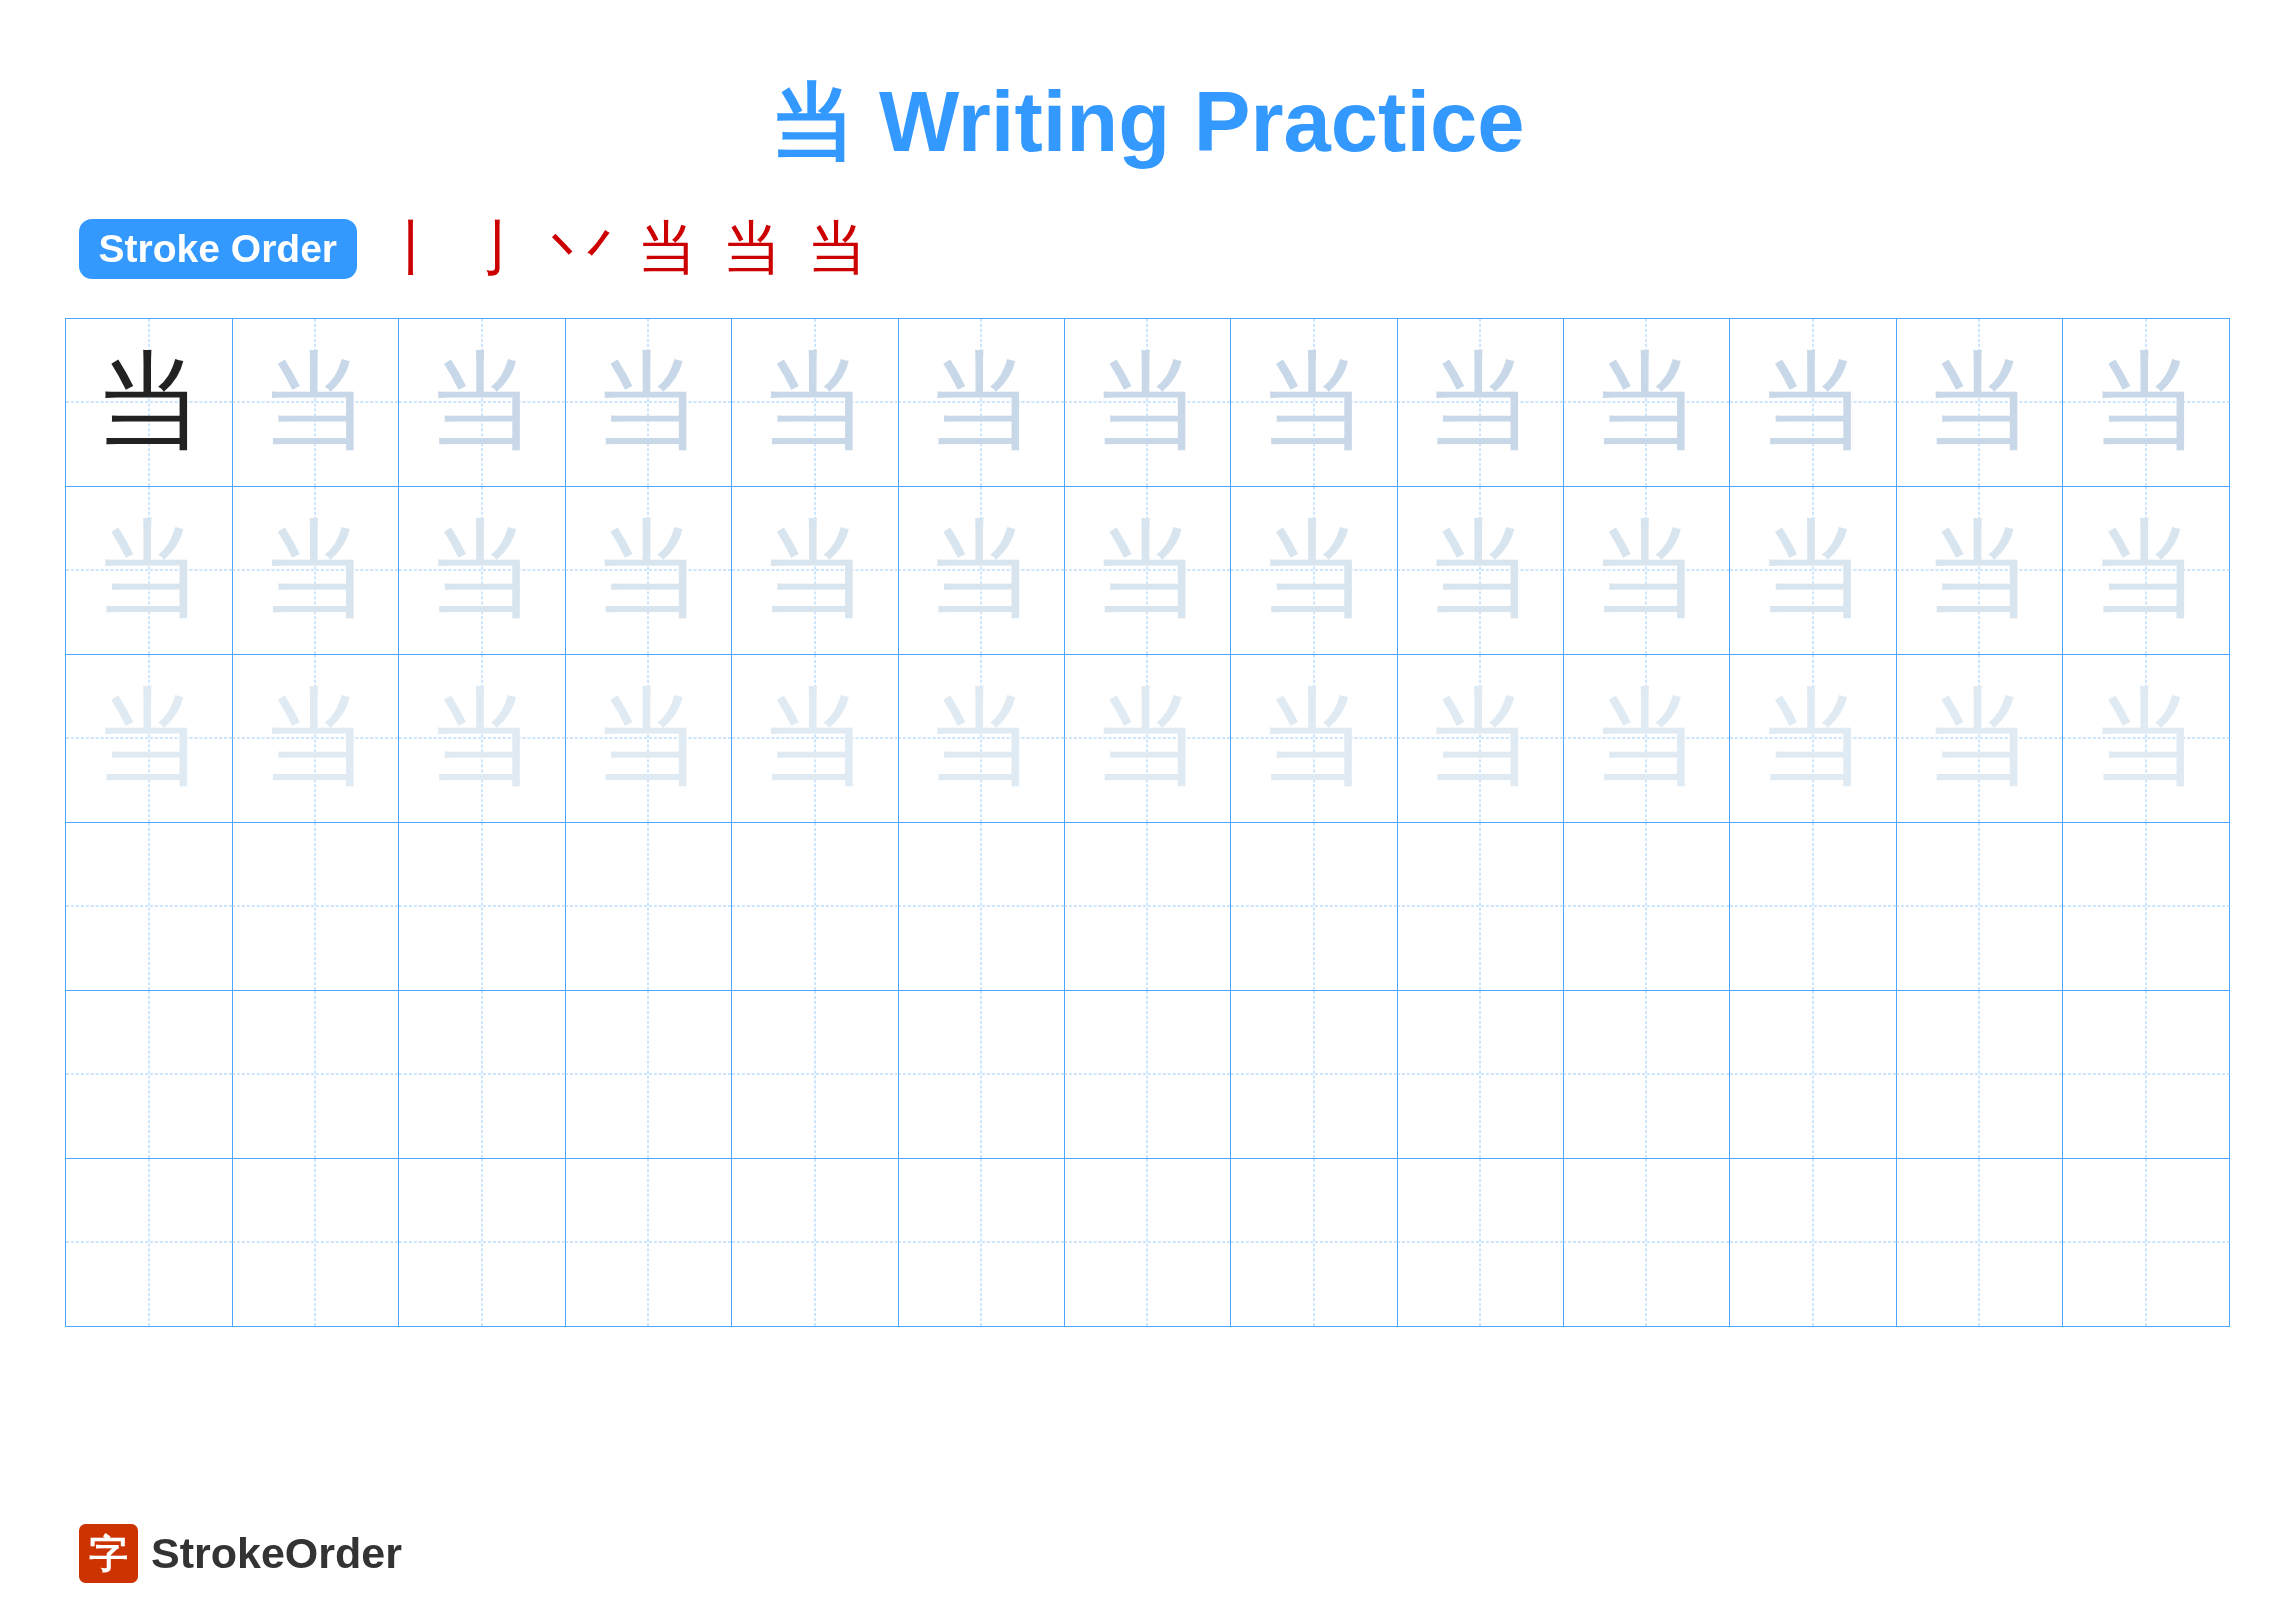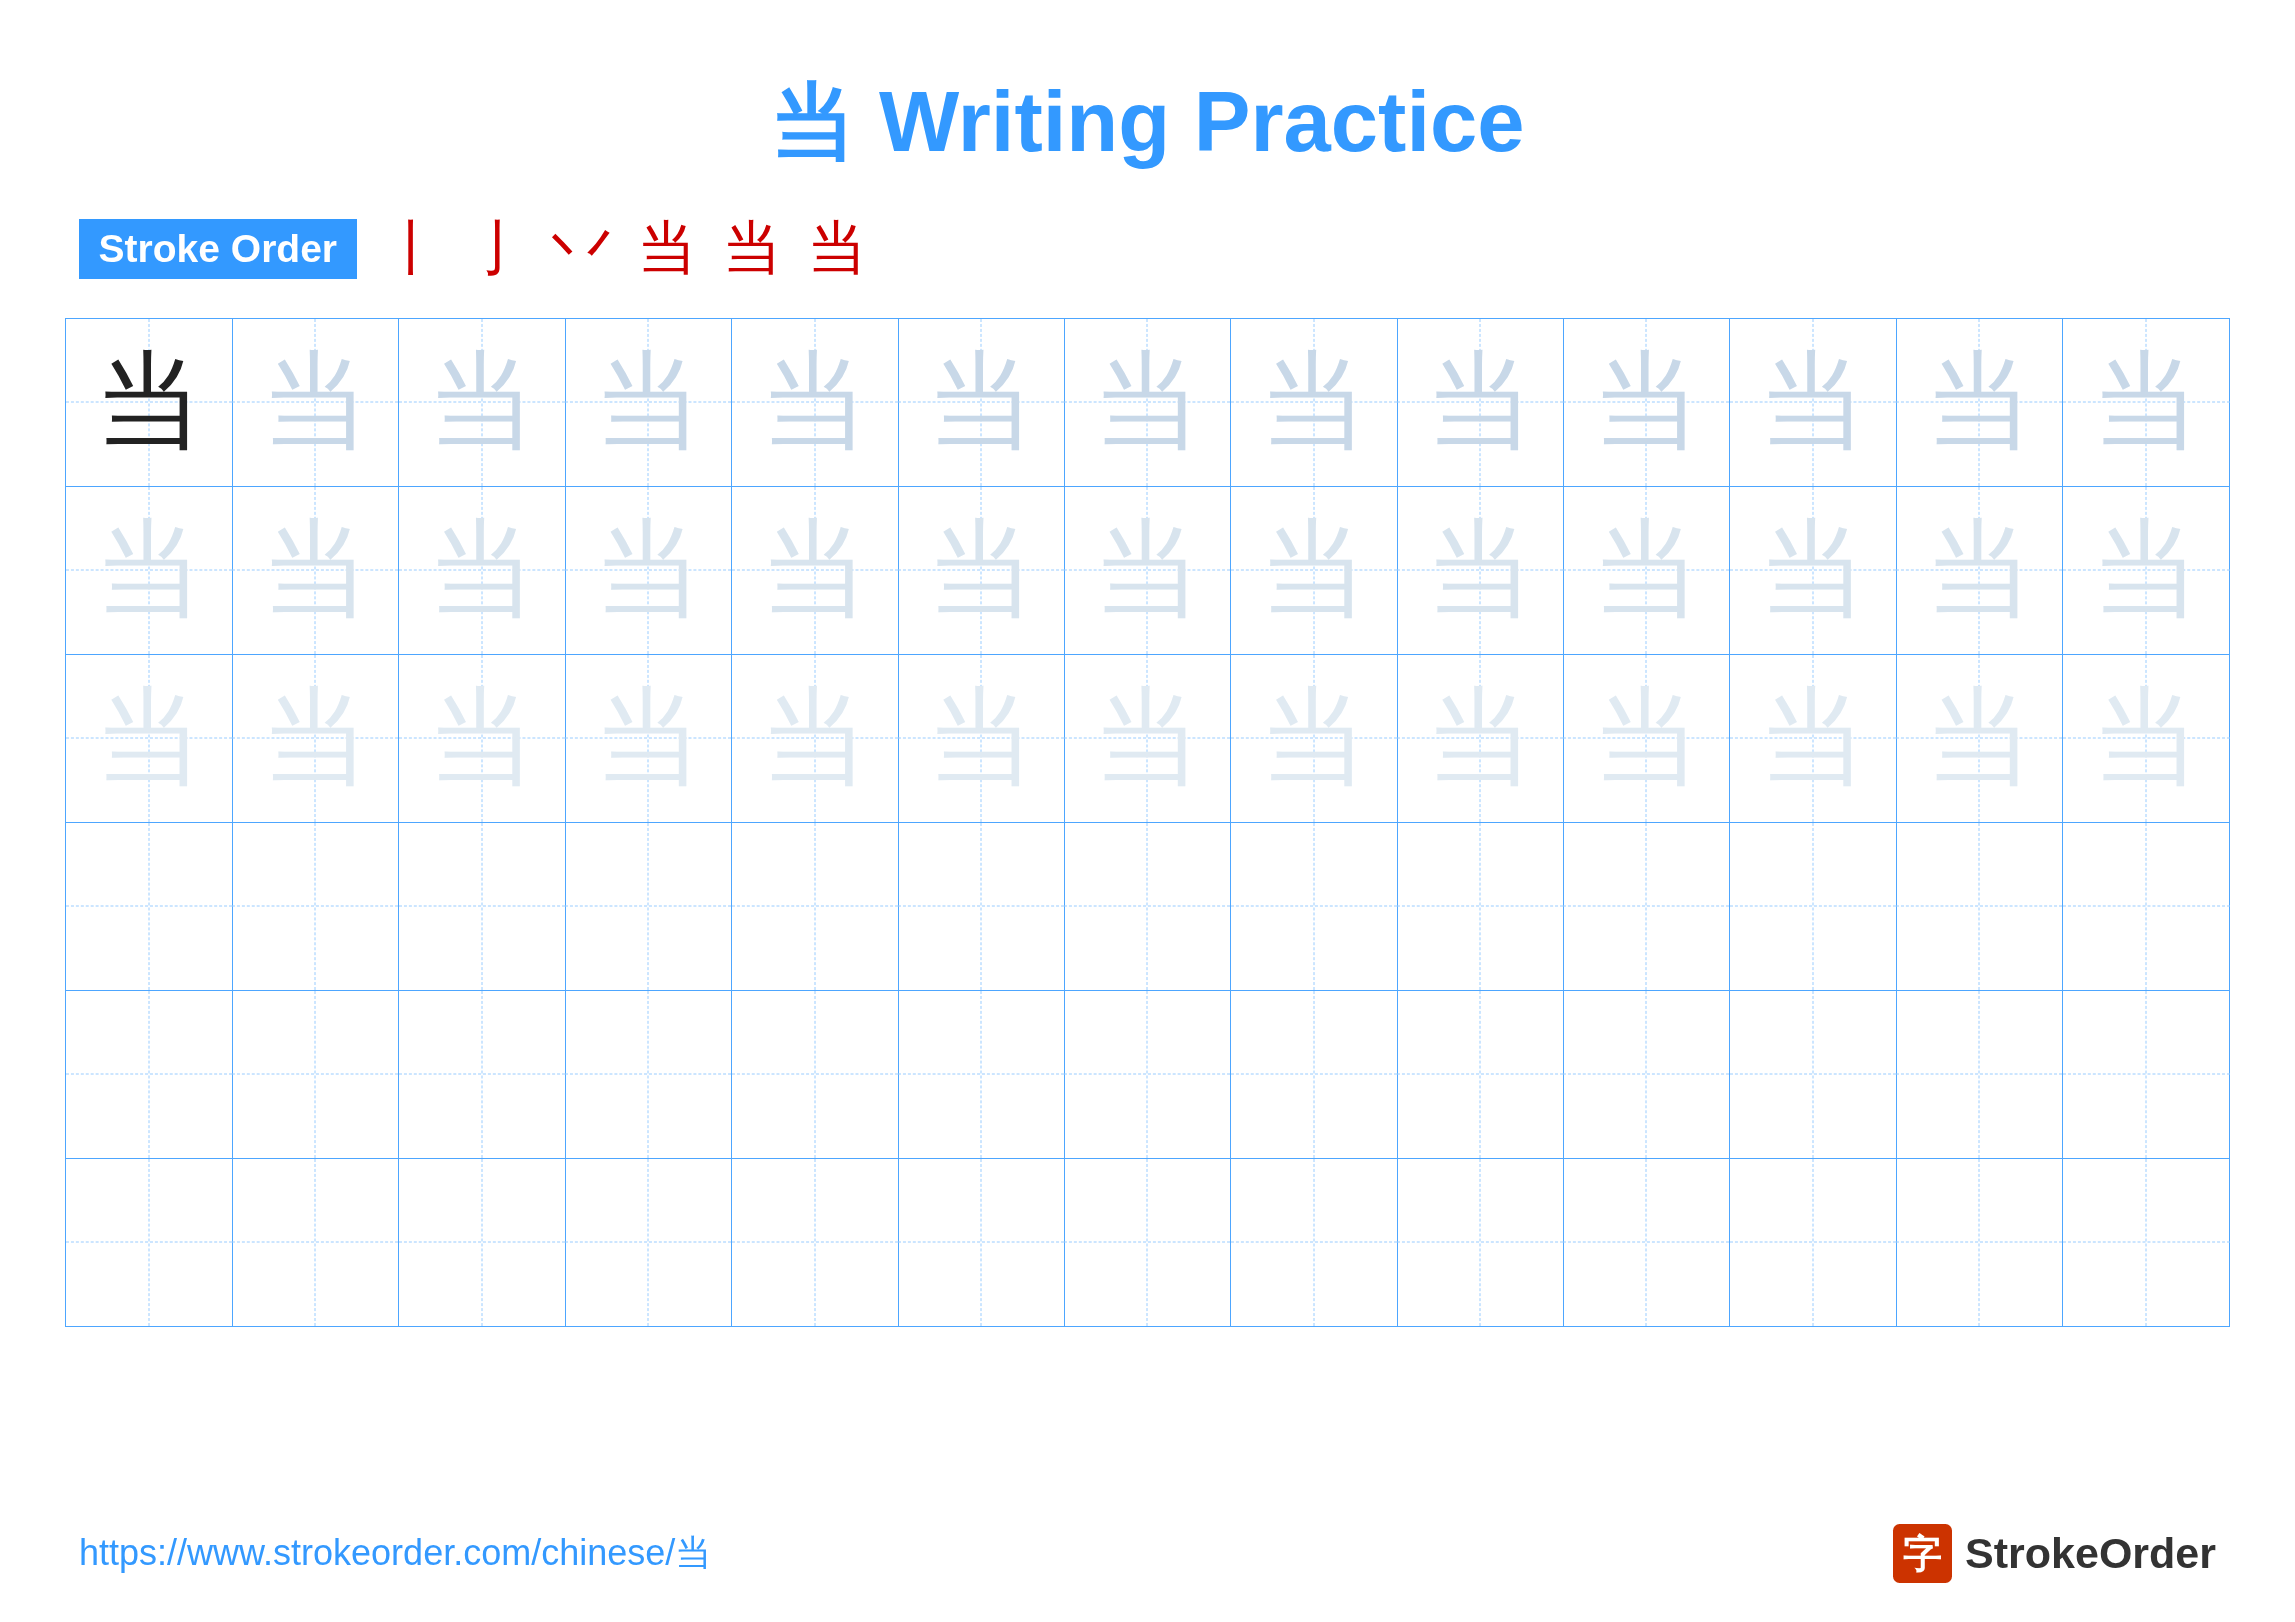--- a/index.html
+++ b/index.html
@@ -36,21 +36,21 @@
       margin-bottom: 39px;
       gap: 26px;
     }
     .stroke-order-badge {
       background: #3399ff;
       color: white;
       font-size: 39px;
       font-family: Arial, sans-serif;
       font-weight: bold;
       padding: 7.9px 19.6px;
-      border-radius: 0;
+      border-radius: 13px;
       white-space: nowrap;
     }
     .stroke-step {
       font-size: 59px;
       color: #cc0000;
       font-family: serif;
       line-height: 1;
     }
 
     
@@ -355,19 +355,18 @@
     <div class="grid-cell" style="height: 167px;"></div>
     <div class="grid-cell" style="height: 167px;"></div>
     <div class="grid-cell" style="height: 167px;"></div>
     <div class="grid-cell" style="height: 167px;"></div>
     <div class="grid-cell" style="height: 167px;"></div>
     <div class="grid-cell" style="height: 167px;"></div>
   </div>
 </div>
 
 <div class="footer">
-  <span class="footer-url">https://www.strokeorder.com/chinese/当</span>
   <div class="footer-logo">
     <div class="footer-logo-icon">字</div>
     <span class="footer-logo-text">StrokeOrder</span>
   </div>
 </div>
 
 
 </body></html>

